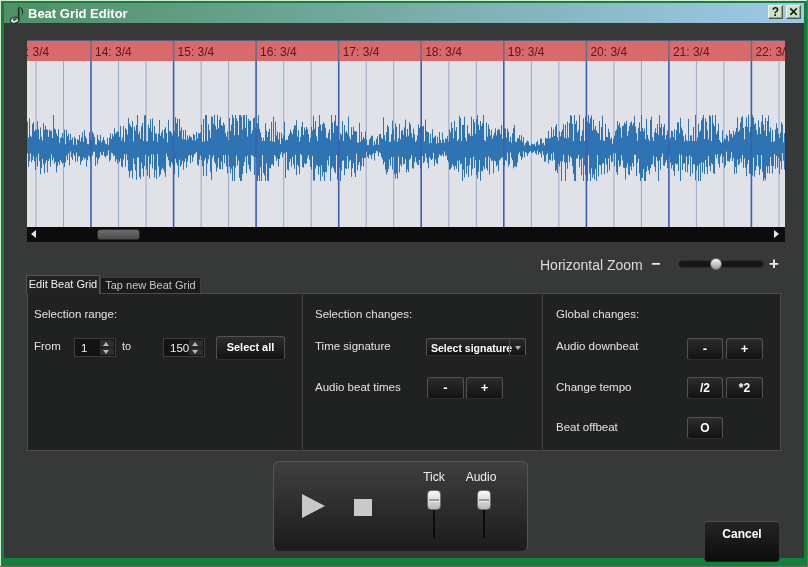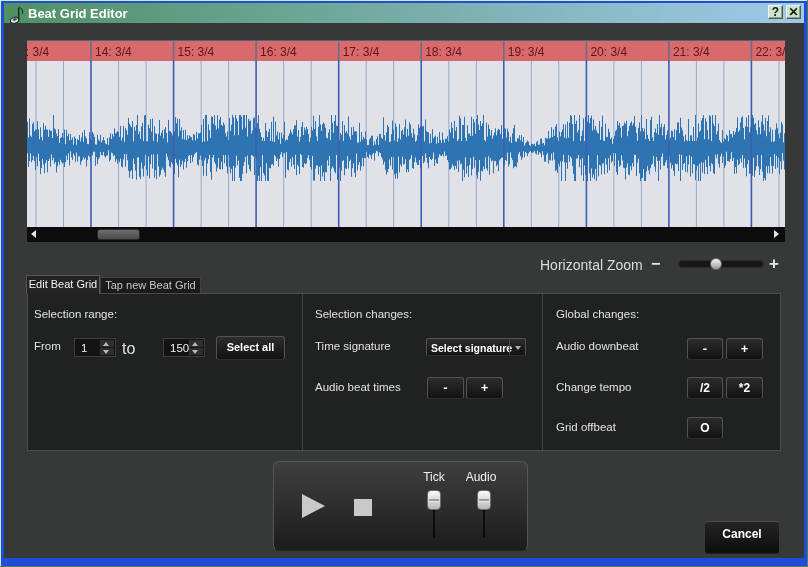--- a/index.html
+++ b/index.html
@@ -1,16 +1,16 @@
 <!DOCTYPE html>
 <html><head><meta charset="utf-8">
 <style>
 html,body{margin:0;padding:0;}
 body{width:808px;height:567px;overflow:hidden;font-family:"Liberation Sans",sans-serif;}
-#win{position:relative;width:808px;height:567px;background:#1d4ed8;box-shadow:inset -1px -1px 0 #5d7360,inset 1px 1px 0 #d4ead4;}
+#win{position:relative;width:808px;height:567px;background:#15803d;box-shadow:inset -1px -1px 0 #5d7360,inset 1px 1px 0 #d4ead4;}
 #client{position:absolute;left:4px;top:23px;width:800px;height:535px;background:#373938;}
 #title{position:absolute;left:4px;top:3px;width:800px;height:20px;background:linear-gradient(to right,#4f9065,#9fc9ea);}
 #title .txt{position:absolute;left:24px;top:3px;font-size:13px;font-weight:bold;color:#ffffff;}
 .capbtn{position:absolute;top:5px;width:15px;height:14px;background:#cfe0cc;border:1px solid;border-color:#f2f8f1 #4c5f4a #4c5f4a #f2f8f1;box-shadow:inset -1px -1px 0 #8ba488;color:#07210c;font-weight:bold;font-size:12px;line-height:13px;text-align:center;box-sizing:border-box;}
 .db{position:absolute;background:linear-gradient(#2c2c2c,#121212);border:1px solid #525252;border-bottom-color:#2e2e2e;border-radius:3px;color:#fff;font-weight:bold;text-align:center;box-sizing:border-box;}
 .spin{position:absolute;width:42px;height:19px;background:#131313;border:1px solid #3d3d3d;box-sizing:border-box;}
 .spin .sv{position:absolute;left:6px;top:3px;font-size:11.5px;color:#eee;}
 .spin .sbtns{position:absolute;right:1px;top:1px;width:14px;height:15px;background:#2e2e2e;}
 .sb{display:block;height:7px;position:relative;border-bottom:1px solid #1a1a1a;}
 .sb:last-child{border-bottom:none;}
@@ -116,21 +116,21 @@
 <span class="sv">1</span>
 <span class="sbtns">
         <span class="sb">
           <i class="up"></i>
         </span>
         <span class="sb">
           <i class="dn"></i>
         </span>
       </span>
 </div>
-  <div style="position:absolute;left:122px;top:340px;font-size:16px;color:#e2e2e2;white-space:nowrap;">to</div>
+  <div style="position:absolute;left:122px;top:340px;font-size:11px;color:#e2e2e2;white-space:nowrap;">to</div>
   <div class="spin" style="left:163px;top:338px;">
 <span class="sv">150</span>
 <span class="sbtns">
         <span class="sb">
           <i class="up"></i>
         </span>
         <span class="sb">
           <i class="dn"></i>
         </span>
       </span>
@@ -148,30 +148,30 @@
   <div class="db" style="left:427px;top:377px;width:37px;height:22px;line-height:20px;font-size:13px;">-</div>
   <div class="db" style="left:466px;top:377px;width:37px;height:22px;line-height:20px;font-size:13px;">+</div>
 
   <div style="position:absolute;left:556px;top:308px;font-size:11.5px;color:#e2e2e2;white-space:nowrap;">Global changes:</div>
   <div style="position:absolute;left:556px;top:340px;font-size:11.5px;color:#e2e2e2;white-space:nowrap;">Audio downbeat</div>
   <div class="db" style="left:687px;top:338px;width:36px;height:22px;line-height:20px;font-size:13px;">-</div>
   <div class="db" style="left:726px;top:338px;width:37px;height:22px;line-height:20px;font-size:13px;">+</div>
   <div style="position:absolute;left:556px;top:381px;font-size:11.5px;color:#e2e2e2;white-space:nowrap;">Change tempo</div>
   <div class="db" style="left:687px;top:377px;width:36px;height:22px;line-height:20px;font-size:12px;">/2</div>
   <div class="db" style="left:726px;top:377px;width:37px;height:22px;line-height:20px;font-size:12px;">*2</div>
-  <div style="position:absolute;left:556px;top:421px;font-size:11.5px;color:#e2e2e2;white-space:nowrap;">Grid offbeat</div>
+  <div style="position:absolute;left:556px;top:421px;font-size:11.5px;color:#e2e2e2;white-space:nowrap;">Beat offbeat</div>
   <div class="db" style="left:687px;top:417px;width:36px;height:22px;line-height:20px;font-size:12px;">O</div>
 
   <div style="position:absolute;left:273px;top:461px;width:255px;height:90px;border-radius:6px;background:linear-gradient(#3f3f3f,#1c1c1c);border:1px solid #565656;border-bottom-color:#222;box-sizing:border-box;"></div>
   <div style="position:absolute;left:302px;top:494px;width:0;height:0;border-top:12px solid transparent;border-bottom:12px solid transparent;border-left:23px solid #c9c9c9;"></div>
   <div style="position:absolute;left:354px;top:499px;width:18px;height:17px;background:#c9c9c9;"></div>
   <div style="position:absolute;left:416px;top:470px;font-size:12px;color:#f0f0f0;white-space:nowrap;width:36px;text-align:center;">Tick</div>
   <div style="position:absolute;left:461px;top:470px;font-size:12px;color:#f0f0f0;white-space:nowrap;width:40px;text-align:center;">Audio</div>
   <div style="position:absolute;left:433px;top:490px;width:2px;height:48px;background:#0c0c0c;"></div>
 <div class="vthumb" style="left:427px;top:490px;">
       <i></i>
     </div>
   <div style="position:absolute;left:483px;top:490px;width:2px;height:48px;background:#0c0c0c;"></div>
 <div class="vthumb" style="left:477px;top:490px;">
       <i></i>
     </div>
 
-  <div class="db" style="left:704px;top:521px;width:76px;height:33px;line-height:25px;font-size:12px;border-radius:4px;background:linear-gradient(#242424,#0c0c0c);border-color:#4e4e4e #3a3a3a #222;">Cancel</div>
+  <div class="db" style="left:704px;top:521px;width:76px;height:41px;line-height:25px;font-size:12px;border-radius:4px;background:linear-gradient(#242424,#0c0c0c);border-color:#4e4e4e #3a3a3a #222;">Cancel</div>
 </div>
 </body></html>

